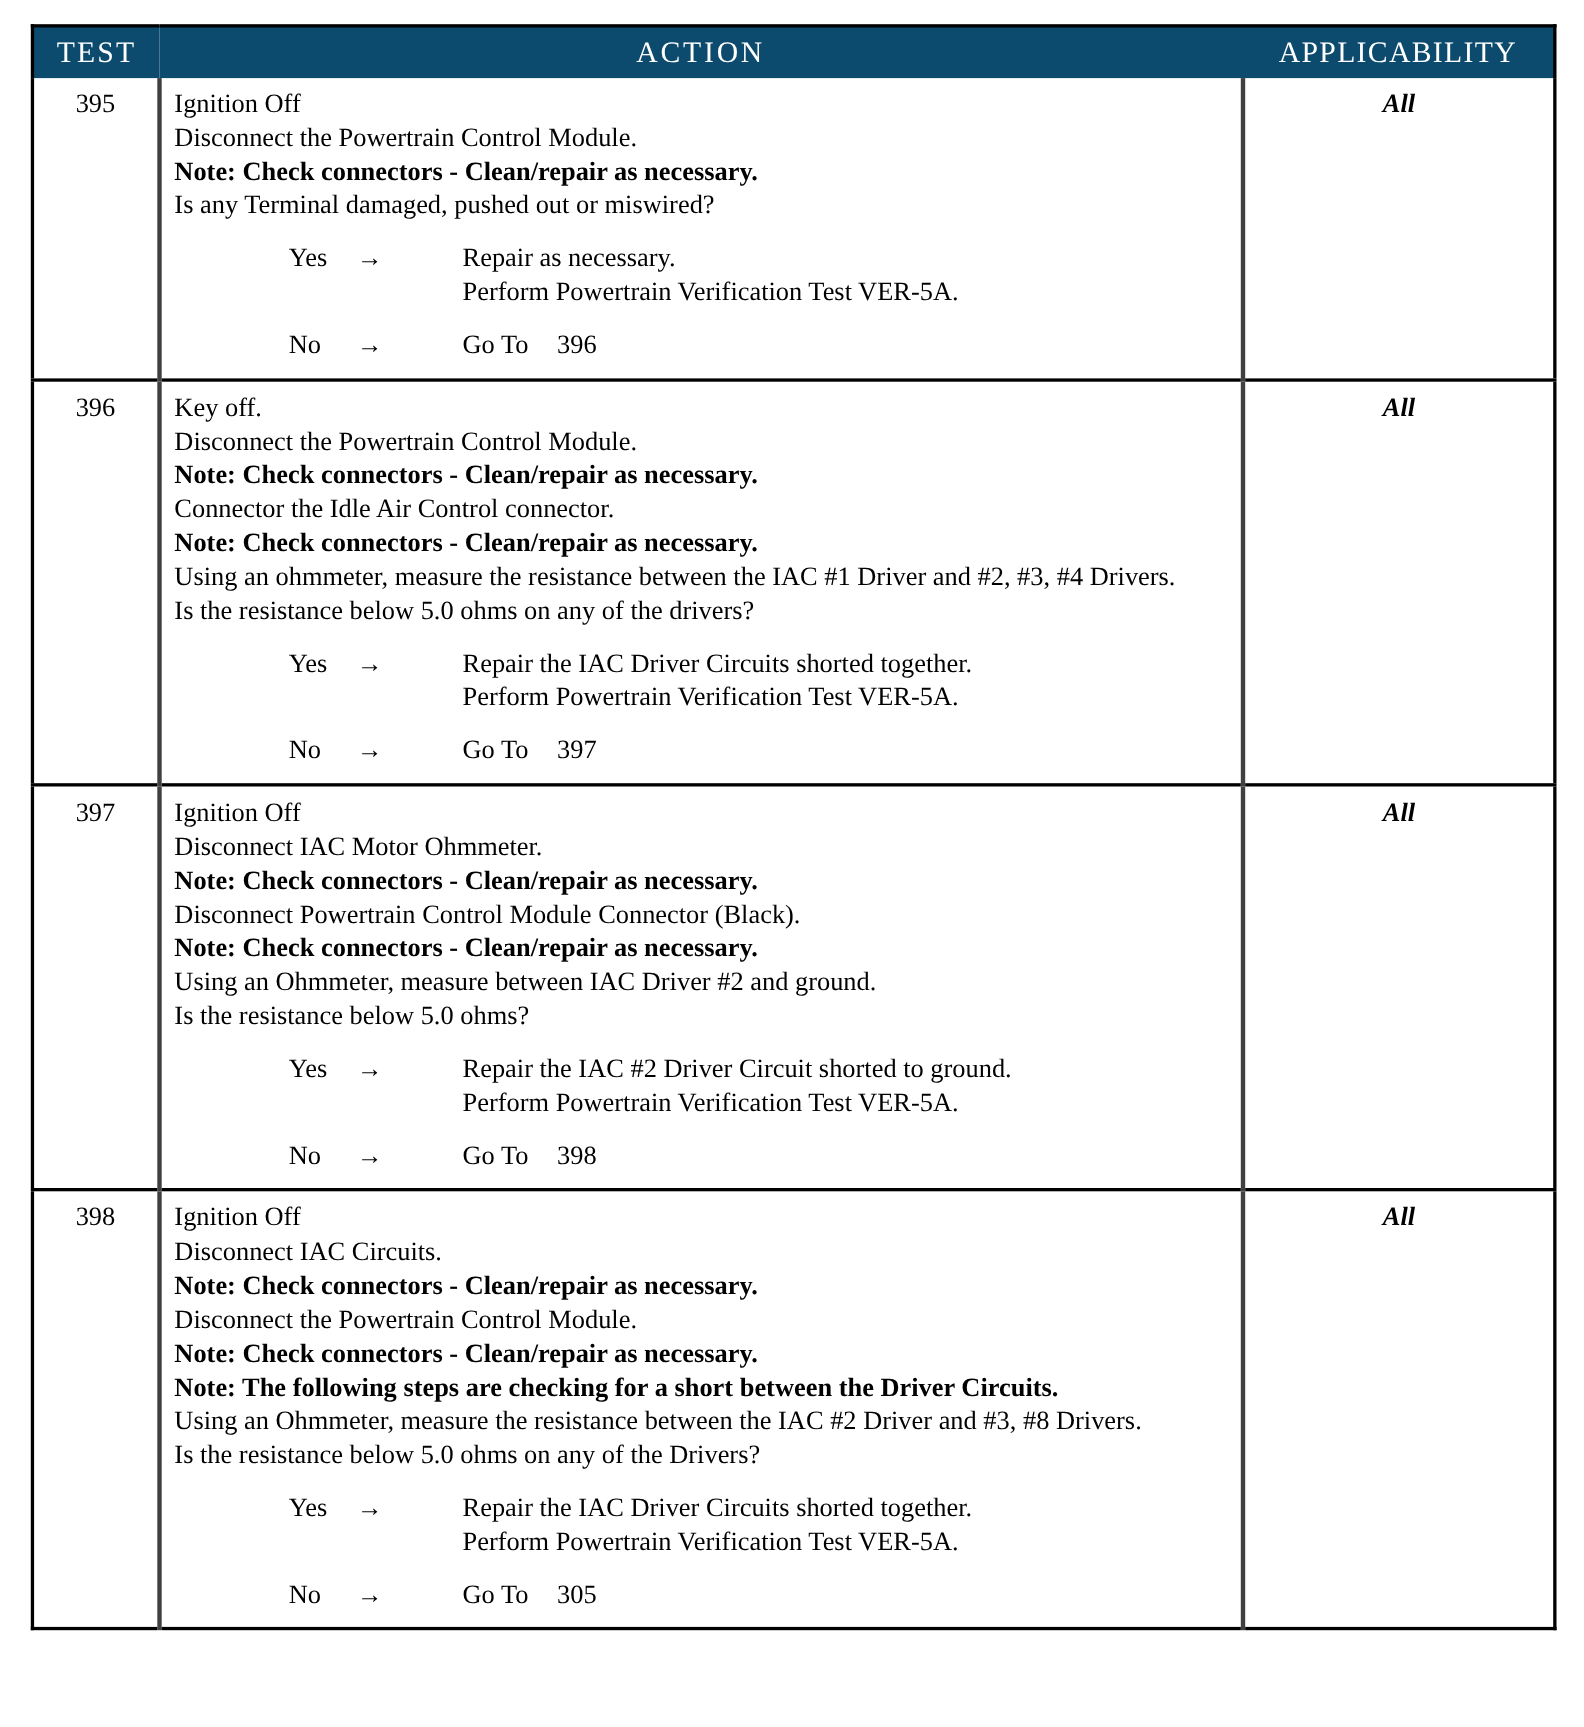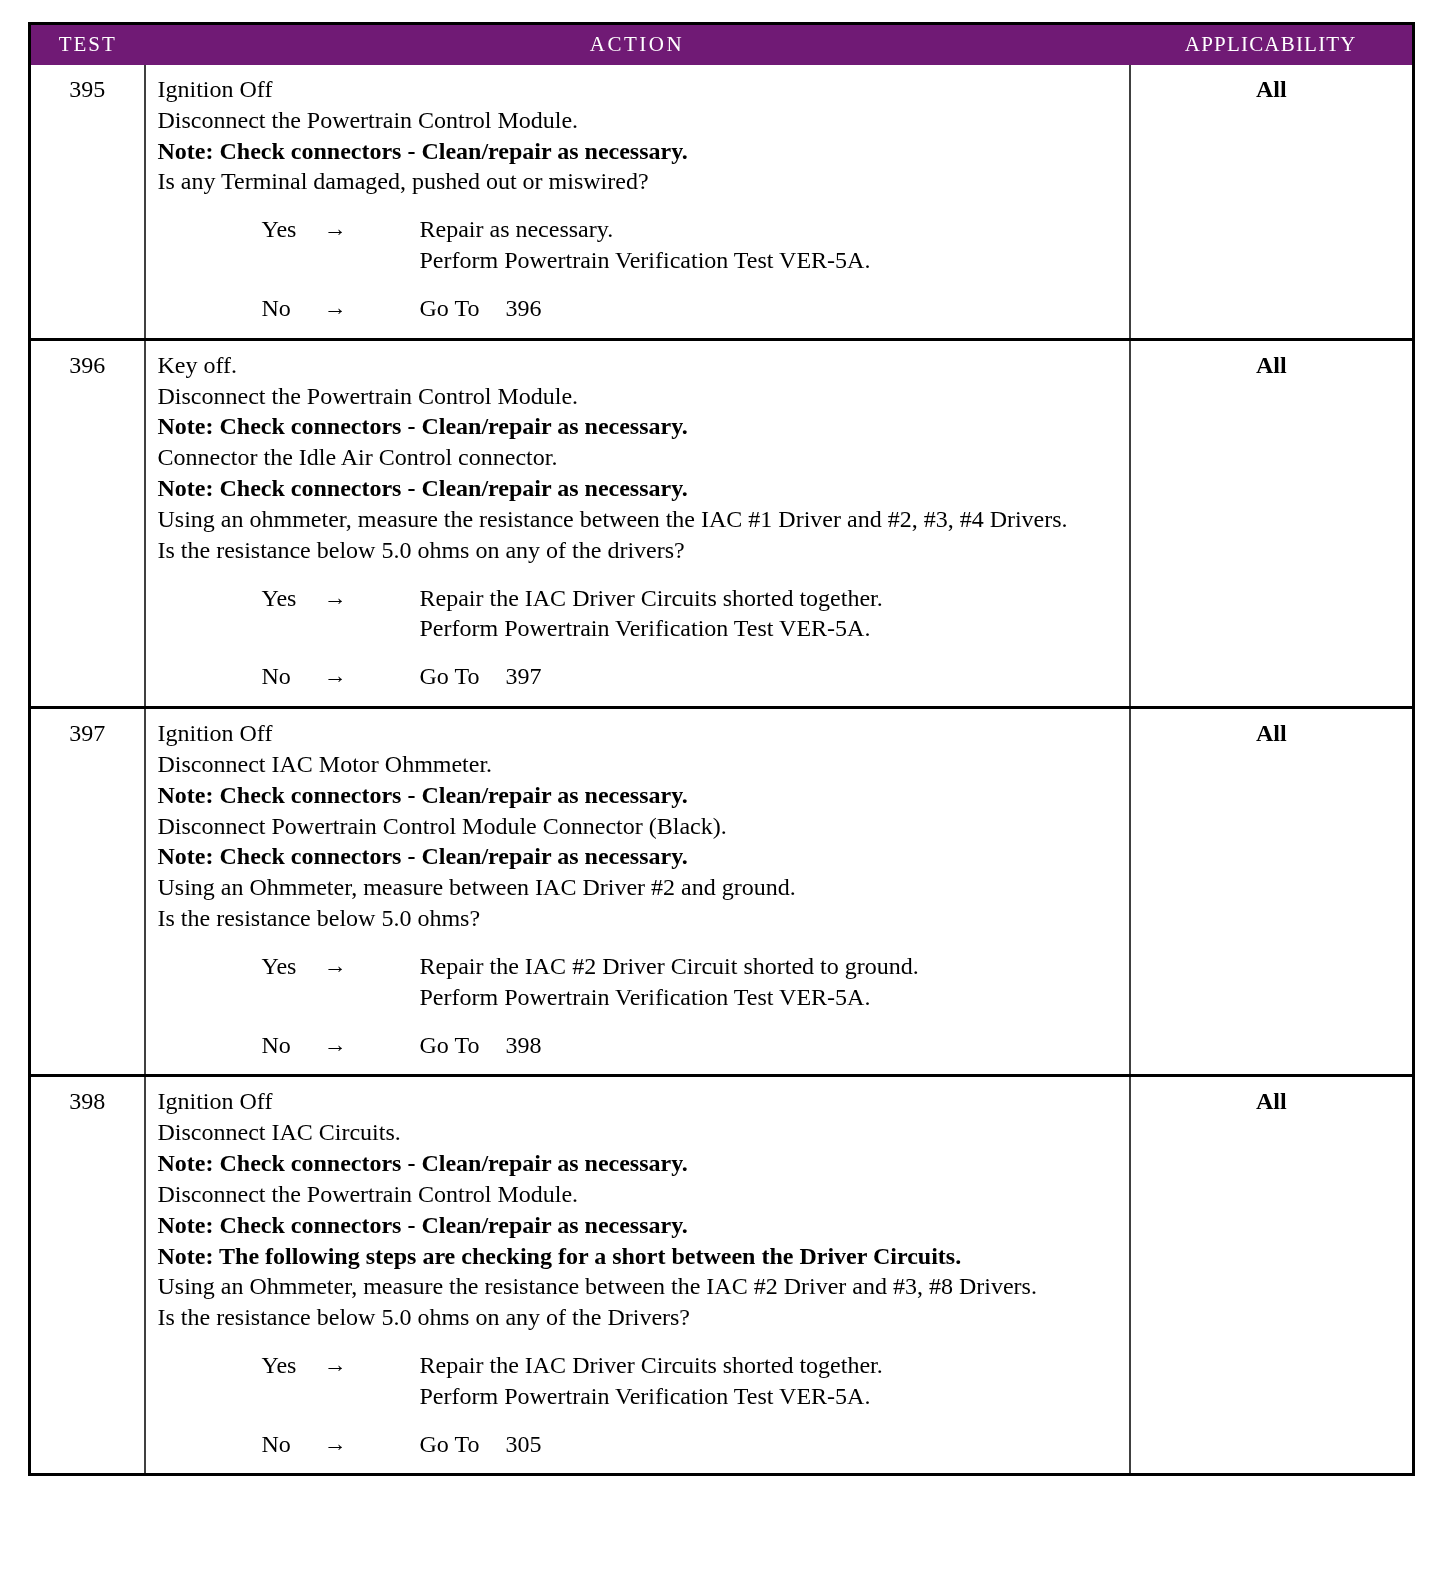--- a/index.html
+++ b/index.html
@@ -25,41 +25,41 @@
     width: 1384px;
     border-collapse: collapse;
     table-layout: fixed;
     border: 3px solid #000;
   }
   col.c-test { width: 115px; }
   col.c-action { width: 985px; }
   col.c-applic { width: 284px; }
 
   thead th {
-    background: #701a75;
+    background: #0c4a6e;
     color: #ffffff;
     font-family: "Liberation Serif", serif;
-    font-size: 21px;
+    font-size: 27px;
     letter-spacing: 1.2px;
     font-weight: normal;
     padding: 7px 0 8px 0;
     text-align: center;
     border: none;
   }
   thead th.test-h { letter-spacing: 2px; }
   thead th.action-h { letter-spacing: 2.5px; }
   thead th.applic-h { letter-spacing: 1.2px; }
 
   tbody td {
     border-top: 3px solid #000;
-    border-right: 2px solid #404040;
+    border-right: 4px solid #404040;
     vertical-align: top;
     padding: 0;
   }
-  tbody td:last-child { border-right: none; }
+  tbody td:last-child { border-right: none; font-style: italic; }
   tbody tr:first-child td { border-top: none; }
 
   td.test-cell {
     text-align: center;
     font-size: 24px;
     padding-top: 11px;
   }
   td.applic-cell {
     text-align: center;
     font-size: 24px;

